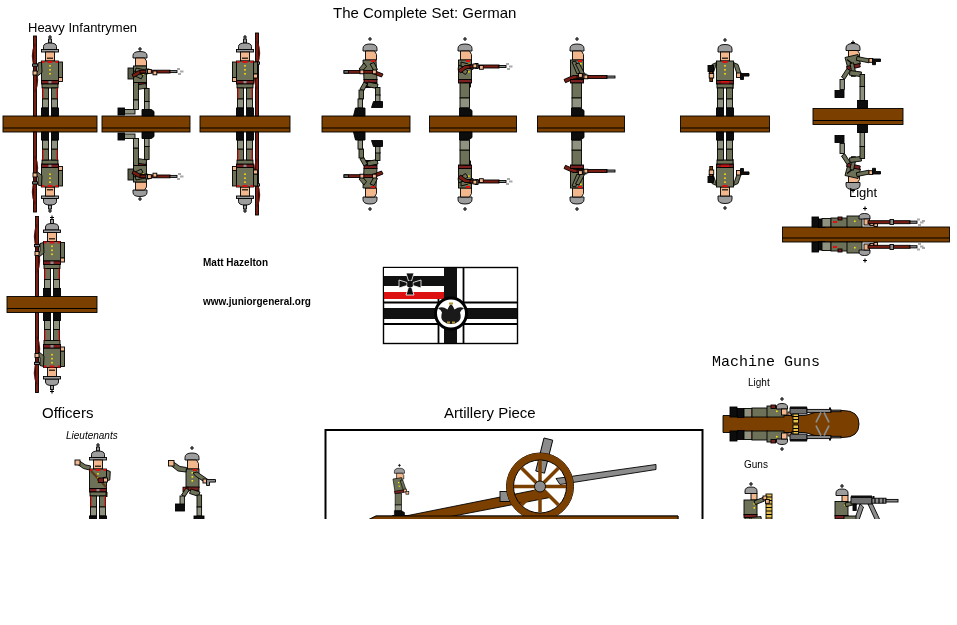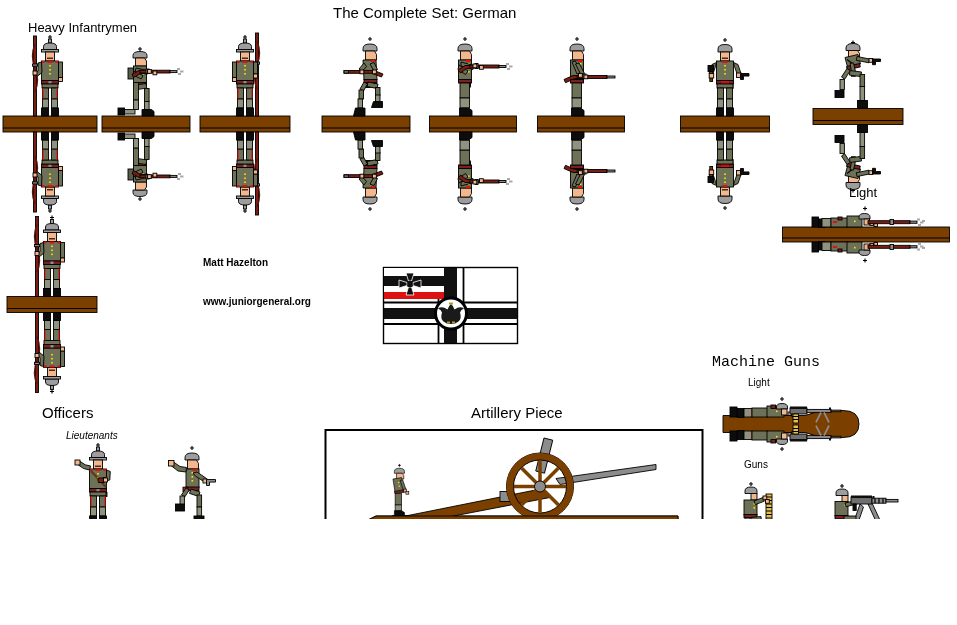--- a/index.html
+++ b/index.html
@@ -587,18 +587,18 @@
 </g>
 </svg>
 
 <div class="lbl t15" style="left:333px;top:4px;">The Complete Set: German</div>
 <div class="lbl t13" style="left:28px;top:20px;">Heavy Infantrymen</div>
 <div class="lbl t13" style="left:849px;top:185px;">Light</div>
 <div class="lbl t12 bold" style="left:203px;top:257px;">Matt Hazelton</div>
 <div class="lbl t12 bold" style="left:203px;top:296px;">www.juniorgeneral.org</div>
 <div class="lbl t15" style="left:42px;top:404px;text-align:right;">Officers</div>
 <div class="lbl t12" style="left:66px;top:430px;font-style:italic;">Lieutenants</div>
-<div class="lbl t15" style="left:471px;top:404px;">Artillery Piece</div>
+<div class="lbl t15" style="left:444px;top:404px;">Artillery Piece</div>
 <div class="lbl t15" style="left:712px;top:354px;font-family:Liberation Mono, monospace;">Machine Guns</div>
 <div class="lbl t12" style="left:748px;top:377px;">Light</div>
 <div class="lbl t12" style="left:744px;top:459px;">Guns</div>
 
 </div>
 
 </body></html>

